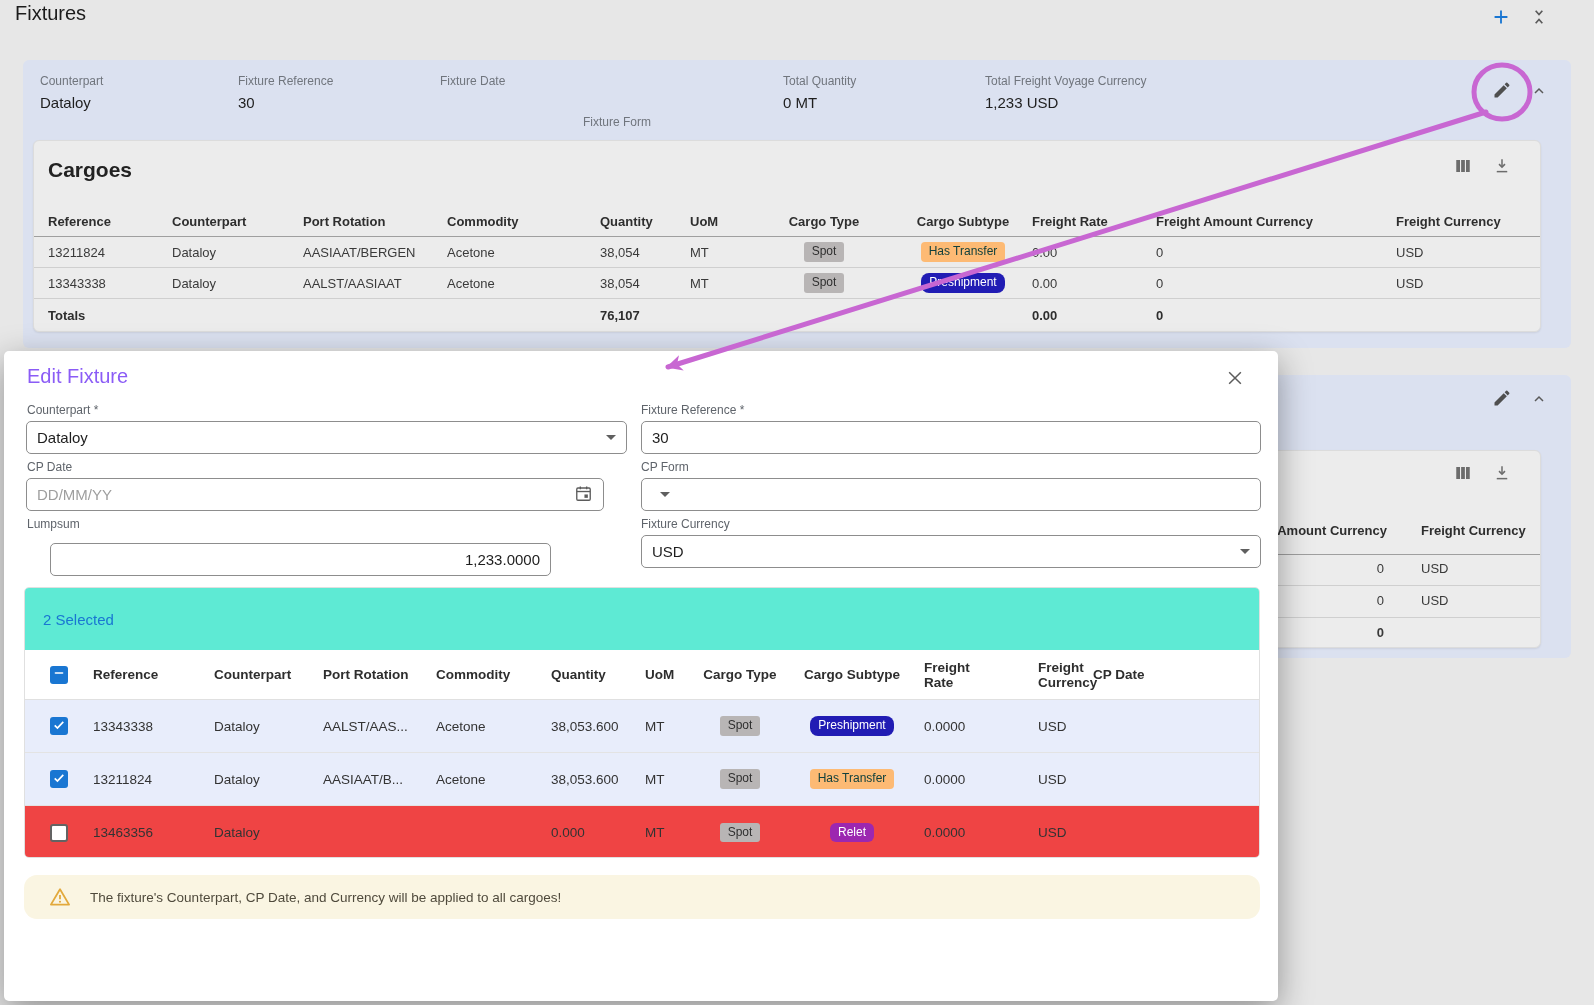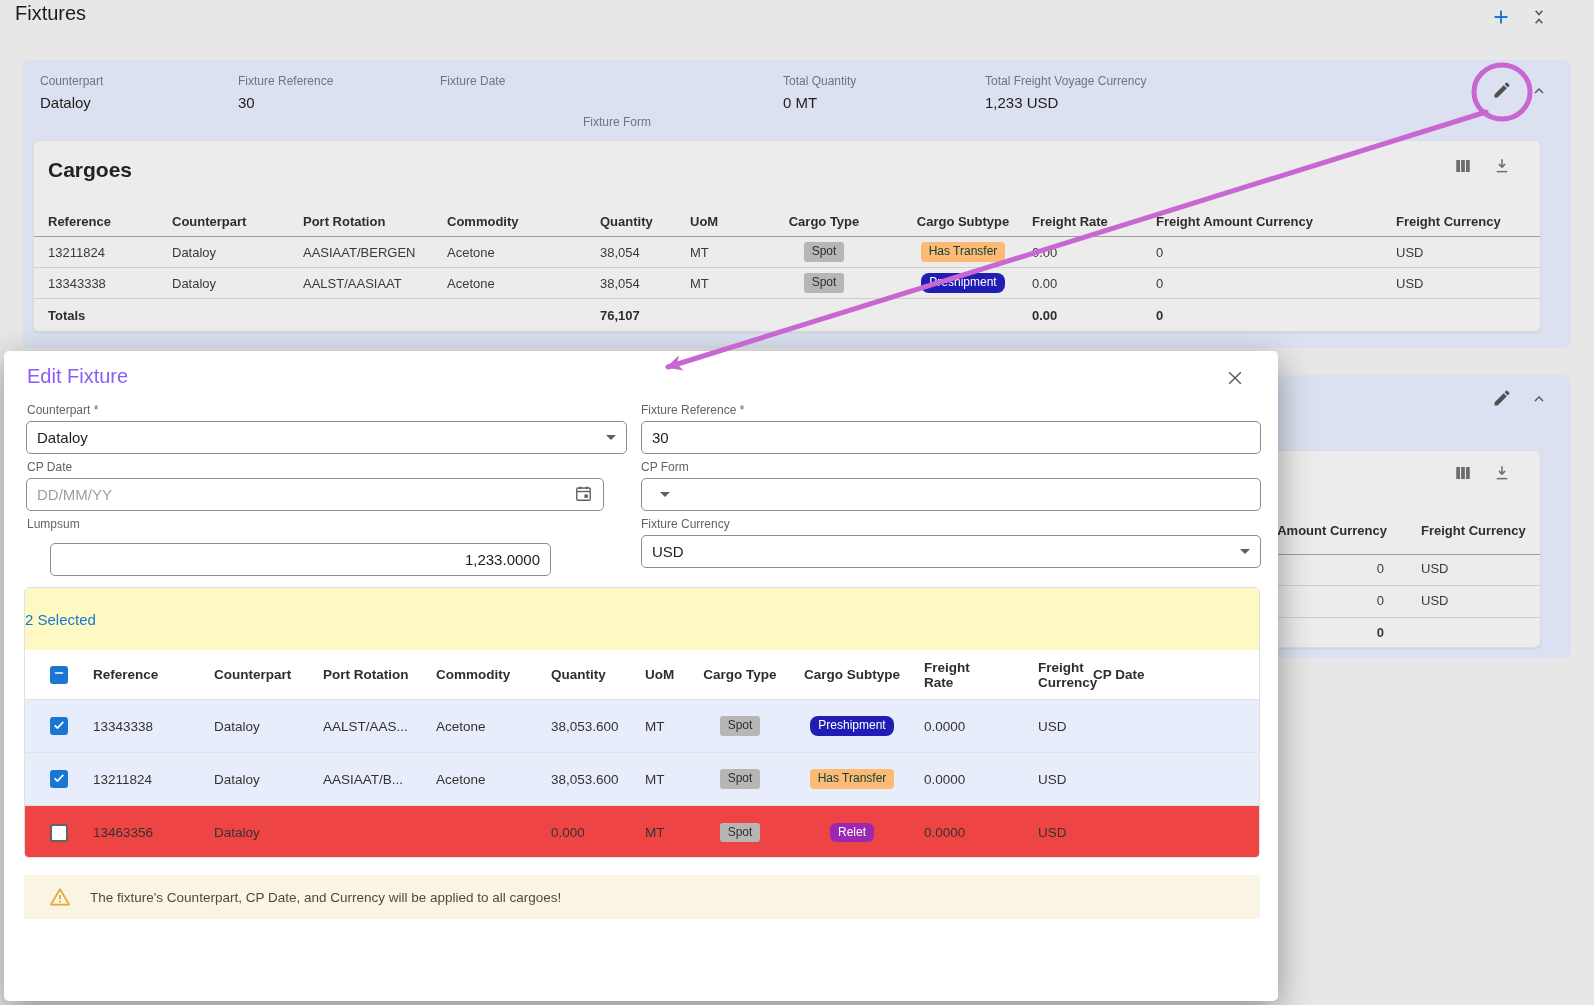--- a/index.html
+++ b/index.html
@@ -62,34 +62,34 @@
   .f-label { position:absolute; font-size:12px; color:#5f646b; }
   .f-input {
     position:absolute; height:33px; border:1px solid #8d8d8d; border-radius:5px; background:#fff;
     display:flex; align-items:center; padding:0 10px; font-size:15px; color:#1e1e1e;
   }
   .f-input .ph { color:#9e9e9e; }
   .f-input .grow { flex:1; }
   .caret { width:0; height:0; border-left:5px solid transparent; border-right:5px solid transparent; border-top:5px solid #5f5f5f; margin-left:8px; }
 
   .sel-section { position:absolute; left:20px; top:236px; width:1236px; height:271px; border:1px solid #e0e0e0; border-radius:5px; overflow:hidden; background:#fff; }
-  .sel-bar { height:62px; background:#fef9c3; display:flex; align-items:center; }
+  .sel-bar { height:62px; background:#5eead4; display:flex; align-items:center; padding-left:18px; }
   .sel-bar span { font-size:15px; color:#1976d2; }
   .mrow { display:grid; grid-template-columns:68px 121px 109px 113px 115px 60px 89px 80px 144px 78px 91px 1fr; align-items:center; font-size:13.5px; color:#333; }
   .mrow.head { height:50px; font-weight:700; color:#2e2e2e; border-bottom:1px solid #e0e0e0; }
   .mrow.body { height:53px; border-bottom:1px solid #e3e3e3; background:#ef4444; }
   .mrow.body.selected { background:#e8edfb; }
   .mrow.body:last-child { border-bottom:none; }
   .cpd { padding-right:23px; }
 
   .cb { width:18px; height:18px; border-radius:3px; justify-self:center; display:flex; align-items:center; justify-content:center; cursor:pointer; }
   .cb.on { background:#1976d2; }
   .cb.off { background:#fff; border:2px solid #636363; }
 
-  .warn { position:absolute; left:20px; top:524px; width:1236px; height:44px; background:#faf5e2; border-radius:2px; display:flex; align-items:center; }
+  .warn { position:absolute; left:20px; top:524px; width:1236px; height:44px; background:#faf5e2; border-radius:13px; display:flex; align-items:center; }
   .warn .w-icon { margin:0 18px 0 24px; display:flex; }
   .warn .w-text { font-size:13.5px; color:#4f4a3c; }
 
   .btn-row { position:absolute; right:24px; top:592px; height:44px; display:flex; align-items:center; gap:34px; }
   .link-btn { font-size:14px; color:#1976d2; cursor:pointer; letter-spacing:.2px; }
   .save-btn { width:66px; height:33px; background:#e1e1e1; color:#a4a4a4; font-size:14px; border:none; border-radius:5px; cursor:default; }
 
   
   .annotation { position:absolute; left:0; top:0; z-index:30; pointer-events:none; }
 </style>

